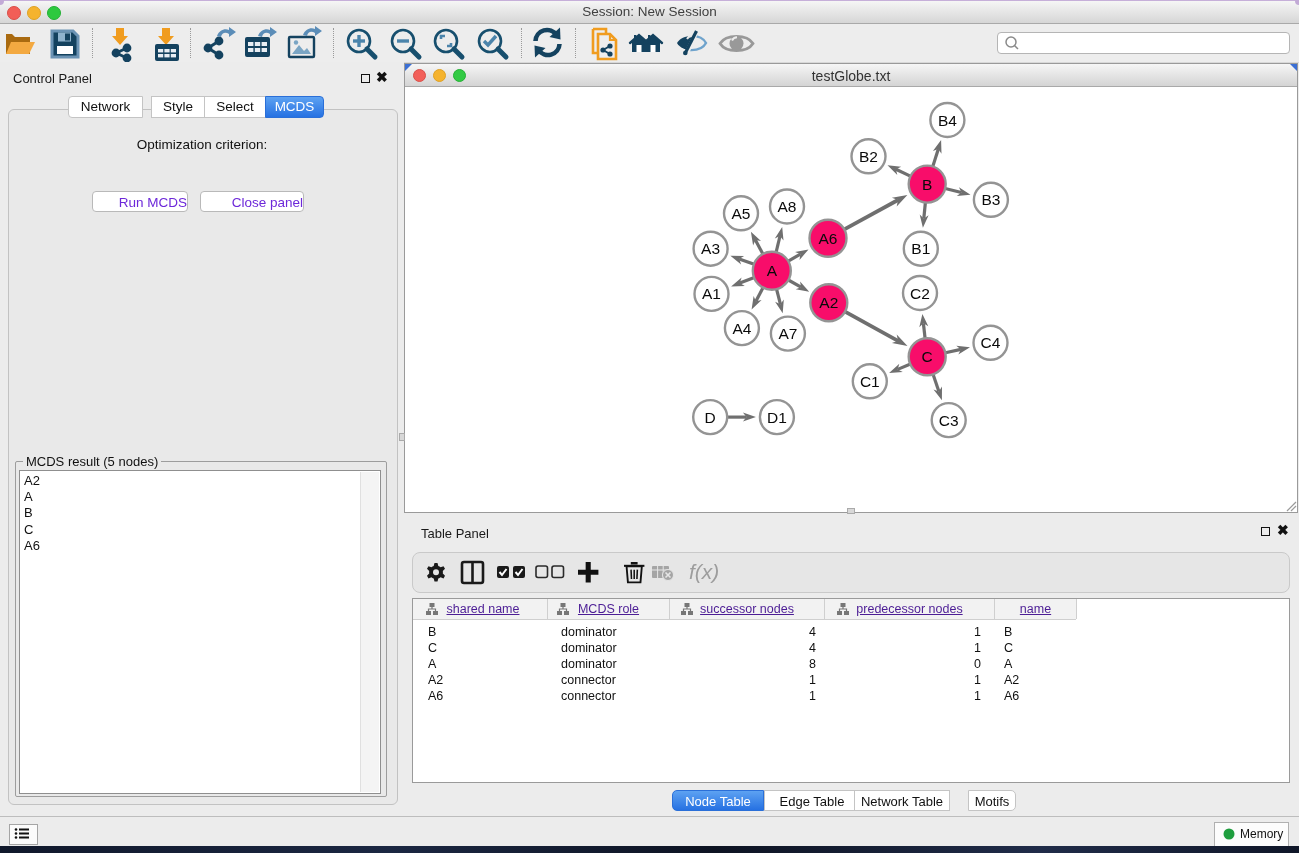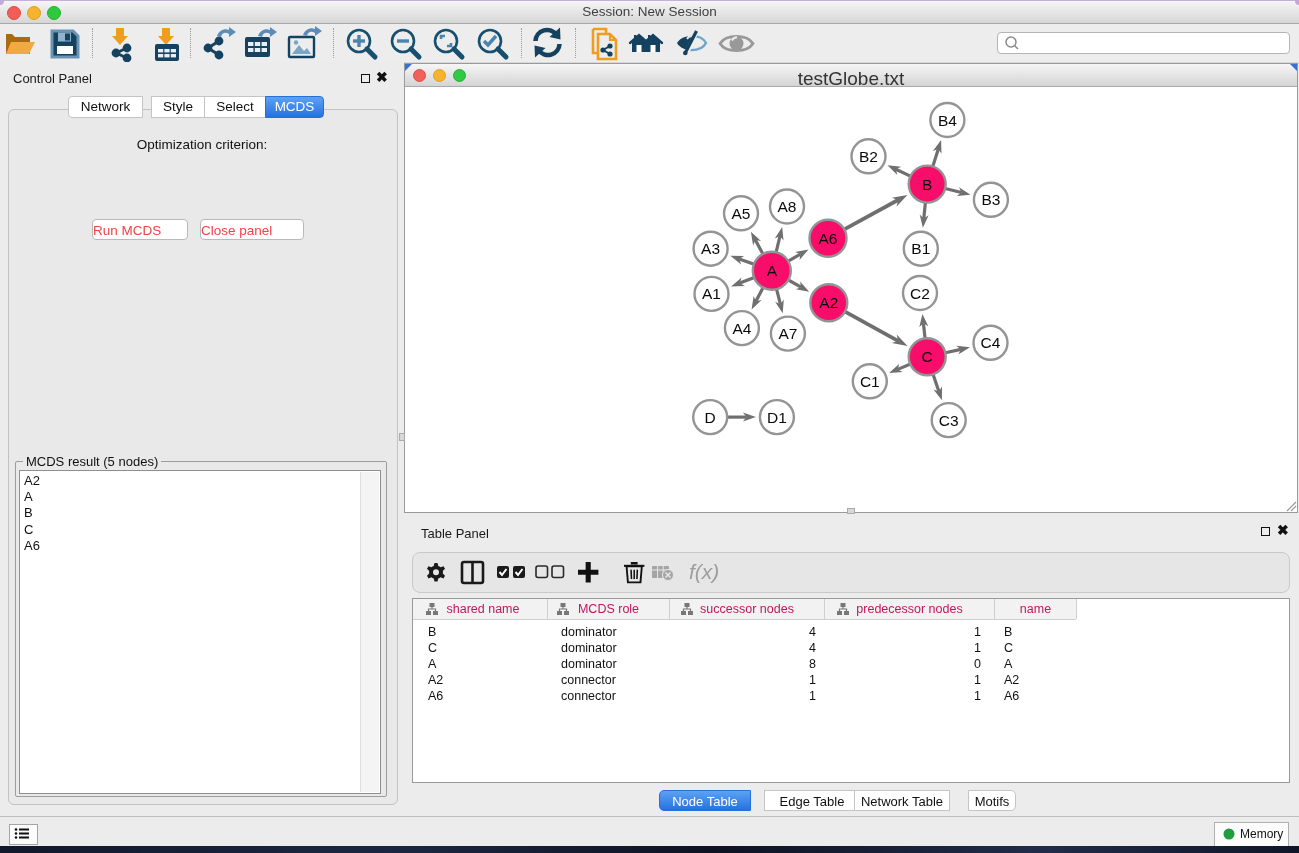--- a/index.html
+++ b/index.html
@@ -21,39 +21,39 @@
  border:1px solid #c2c2c2;border-radius:6px;}
 .tab{position:absolute;top:34px;height:20px;background:#fff;border:1px solid #c4c4c4;
  font-size:13.5px;color:#111;text-align:center;line-height:20px;}
 .tabsel{background:linear-gradient(#5da2f2,#2671e2);color:#fff;border-color:#2a6fd8;}
 #optlabel{position:absolute;left:0px;top:75px;width:404px;text-align:center;font-size:13.5px;color:#111;}
 #dropdown{position:absolute;left:43px;top:96px;width:310px;height:20px;background:#fff;
  border:1px solid #ababab;border-radius:4px;font-size:13.5px;color:#111;line-height:20px;padding-left:10px;box-sizing:border-box;}
 #ddbtn{position:absolute;right:-1px;top:-1px;width:16px;height:20px;border-radius:0 4px 4px 0;
  background:linear-gradient(#55a0f5,#2573e8);}
 .btn{position:absolute;top:129px;height:21px;background:#fff;border:1px solid #b9b9b9;
- border-radius:4px;font-size:13.5px;color:#ef4444;text-align:left;line-height:21px;box-sizing:border-box;margin-top:28px;}
+ border-radius:4px;font-size:13.5px;color:#6d28d9;text-align:right;line-height:21px;box-sizing:border-box;}
 #groupbox{position:absolute;left:15px;top:399px;width:370px;height:334px;border:1px solid #9d9d9d;border-radius:2px;}
 #grouplabel{position:absolute;left:7px;top:-8px;background:#e9e9e9;padding:0 3px;font-size:13px;color:#111;}
 #mcdslist{position:absolute;left:3px;top:8px;width:362px;height:324px;background:#fff;border:1px solid #8f8f8f;box-sizing:border-box;}
 #mcdslist .items{position:absolute;left:4px;top:2px;font-size:13px;color:#111;line-height:16.2px;}
 #mcdsscroll{position:absolute;right:1px;top:1px;width:18px;height:320px;background:#f4f4f4;border-left:1px solid #e0e0e0;}
 #frame{position:absolute;left:404px;top:63px;width:894px;height:450px;background:#fff;
  border:1px solid #9a9a9a;box-sizing:border-box;}
 #ftitle{position:absolute;left:0;top:0;width:892px;height:22px;
  background:linear-gradient(#f6f6f6,#d4d4d4);border-bottom:1px solid #a9a9a9;}
-#ftext{position:absolute;top:4px;left:0;width:892px;text-align:center;font-size:19px;color:#333;}
+#ftext{position:absolute;top:4px;left:0;width:892px;text-align:center;font-size:14px;color:#333;}
 #fcontent{position:absolute;left:0;top:23px;width:892px;height:425px;background:#fff;}
 #tpanel{position:absolute;left:404px;top:516px;width:895px;height:300px;background:#ececec;}
 #tpanel .title{position:absolute;left:17px;top:10px;font-size:13px;color:#1a1a1a;}
 #ttoolbar{position:absolute;left:8px;top:36px;width:876px;height:39px;background:#e6e6e6;
  border:1px solid #c9c9c9;border-radius:8px;}
 #ttable{position:absolute;left:8px;top:82px;width:876px;height:183px;background:#fff;border:1px solid #9a9a9a;}
 #thead{position:absolute;left:0px;top:0px;width:663px;height:20px;background:#f2f2f2;border-bottom:1px solid #cfcfcf;}
-.hcol{position:absolute;top:0;height:20px;border-right:1px solid #cfcfcf;font-size:12.5px;color:#be185d;text-align:center;line-height:20px;}
+.hcol{position:absolute;top:0;height:20px;border-right:1px solid #cfcfcf;font-size:12.5px;color:#4c1d95;text-align:center;line-height:20px;text-decoration:underline;}
 .trow{position:absolute;font-size:12.5px;color:#111;height:16px;line-height:16px;}
 .btab{position:absolute;top:274px;height:21px;background:#fff;border:1px solid #c4c4c4;
  font-size:13px;color:#111;text-align:center;line-height:21px;box-sizing:border-box;}
 #statusbar{position:absolute;left:0;top:816px;width:1299px;height:32px;background:#ececec;border-top:1px solid #bdbdbd;}
 #wall{position:absolute;left:0;top:846px;width:1299px;height:7px;background:linear-gradient(90deg,#10182b,#1b2742 30%,#0d1322 55%,#202c49 80%,#0f1628);}
 #listbtn{position:absolute;left:9px;top:824px;width:27px;height:19px;background:#fbfbfb;border:1px solid #a5a5a5;}
 #membtn{position:absolute;left:1214px;top:822px;width:73px;height:23px;background:#fcfcfc;border:1px solid #b0b0b0;font-size:12px;color:#111;}
 svg text{font-family:"Liberation Sans",sans-serif;}
 </style></head><body>
 <div id="titlebar">
@@ -460,21 +460,21 @@
       <div class="trow" style="left:148px;top:73px;">connector</div>
       <div class="trow" style="left:343px;top:73px;width:60px;text-align:right;">1</div>
       <div class="trow" style="left:508px;top:73px;width:60px;text-align:right;">1</div>
       <div class="trow" style="left:591px;top:73px;">A2</div>
 <div class="trow" style="left:15px;top:89px;">A6</div>
       <div class="trow" style="left:148px;top:89px;">connector</div>
       <div class="trow" style="left:343px;top:89px;width:60px;text-align:right;">1</div>
       <div class="trow" style="left:508px;top:89px;width:60px;text-align:right;">1</div>
       <div class="trow" style="left:591px;top:89px;">A6</div>
 </div>
-<div class="btab" style="left:255px;width:92px;border-radius:5px 0 0 5px;background:linear-gradient(#5da2f2,#2671e2);color:#fff;border-color:#2a6fd8;">Node Table</div>
+<div class="btab" style="left:268px;width:92px;border-radius:5px 0 0 5px;background:linear-gradient(#5da2f2,#2671e2);color:#fff;border-color:#2a6fd8;">Node Table</div>
 <div class="btab" style="left:360px;width:96px;">Edge Table</div>
 <div class="btab" style="left:450px;width:96px;">Network Table</div>
 <div class="btab" style="left:564px;width:48px;border-radius:0 5px 5px 0;">Motifs</div>
 </div>
 <div id="statusbar"></div>
 <div id="listbtn">
     <svg width="25" height="17" style="position:absolute;left:0;top:0">
       <g fill="#111">
         <circle cx="6" cy="4.5" r="1.3"></circle>
         <circle cx="6" cy="8.5" r="1.3"></circle>

